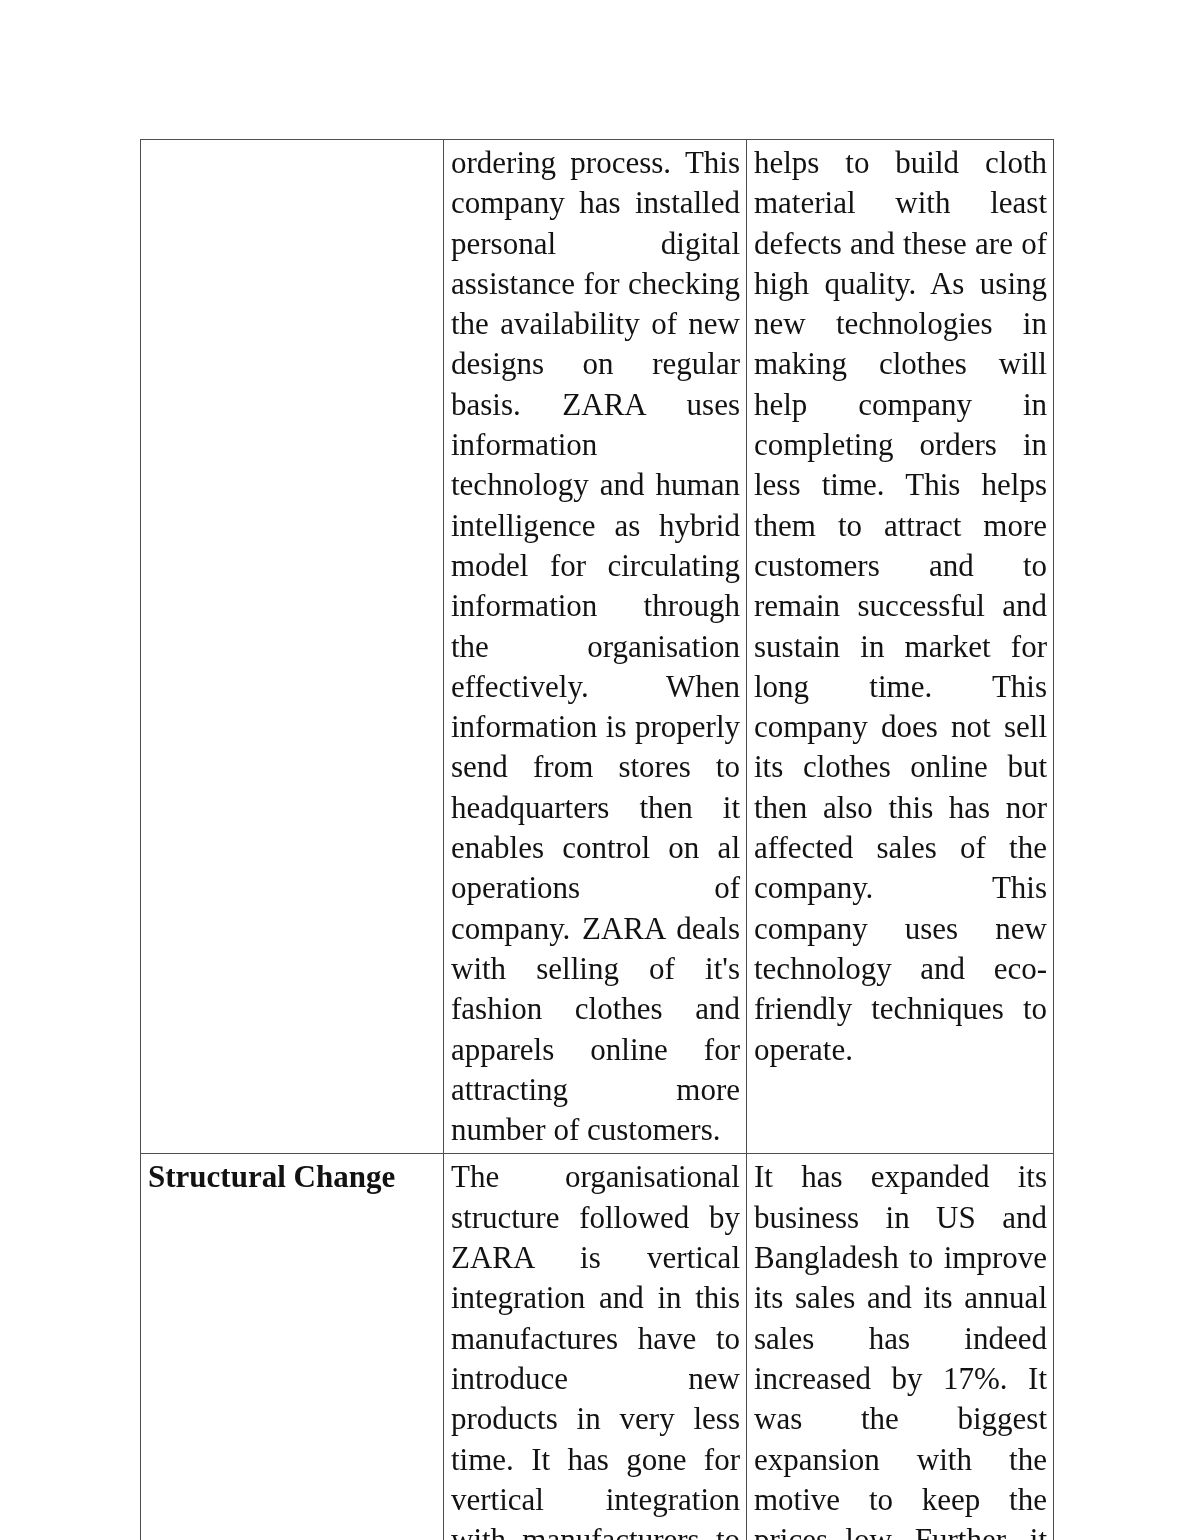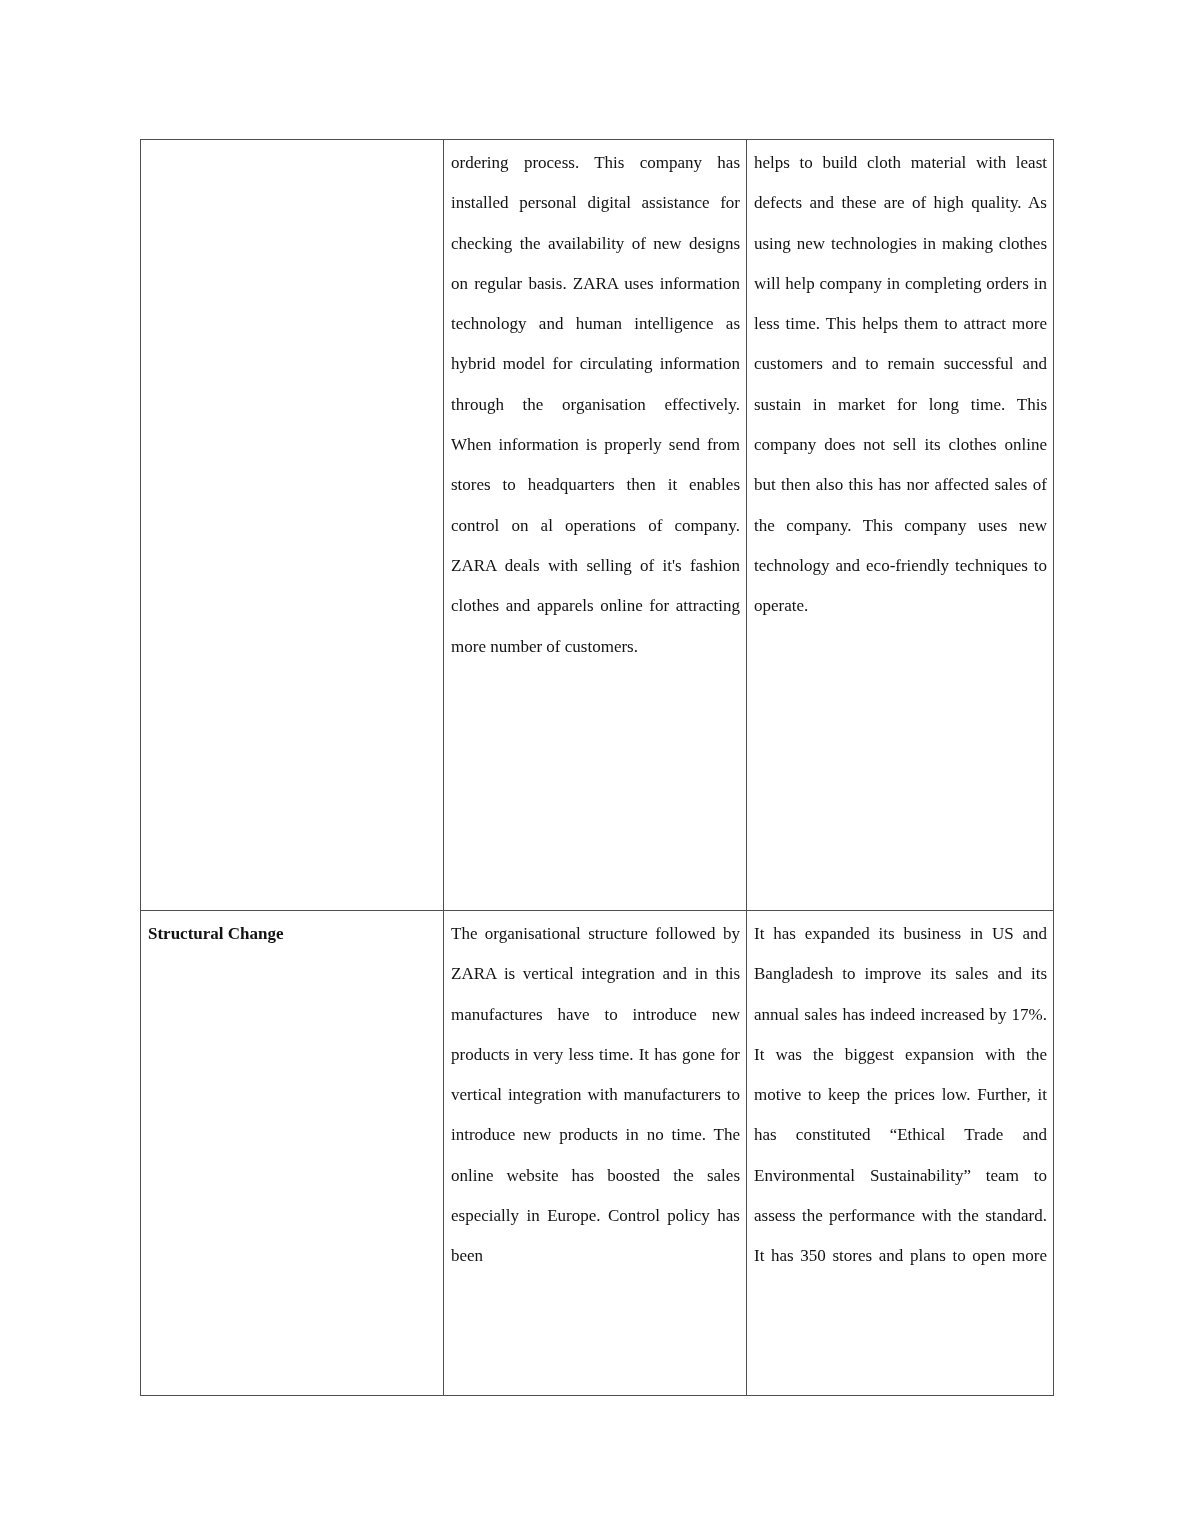--- a/index.html
+++ b/index.html
@@ -23,21 +23,21 @@
     table-layout: fixed;
   }
   col.c1 { width: 303px; }
   col.c2 { width: 303px; }
   col.c3 { width: 307px; }
   td {
     border: 1px solid #4f4f4f;
     vertical-align: top;
     padding: 3px 6px 3px 7px;
     font-family: "Liberation Serif", serif;
-    font-size: 17px;
+    font-size: 31px;
     line-height: 40.3px;
     color: #121212;
     text-align: justify;
     overflow: hidden;
     word-wrap: break-word;
   }
   tr.row-continued td { height: 764px; }
   tr.row-structural td { height: 478px; }
   td.label-cell {
     text-align: left;

